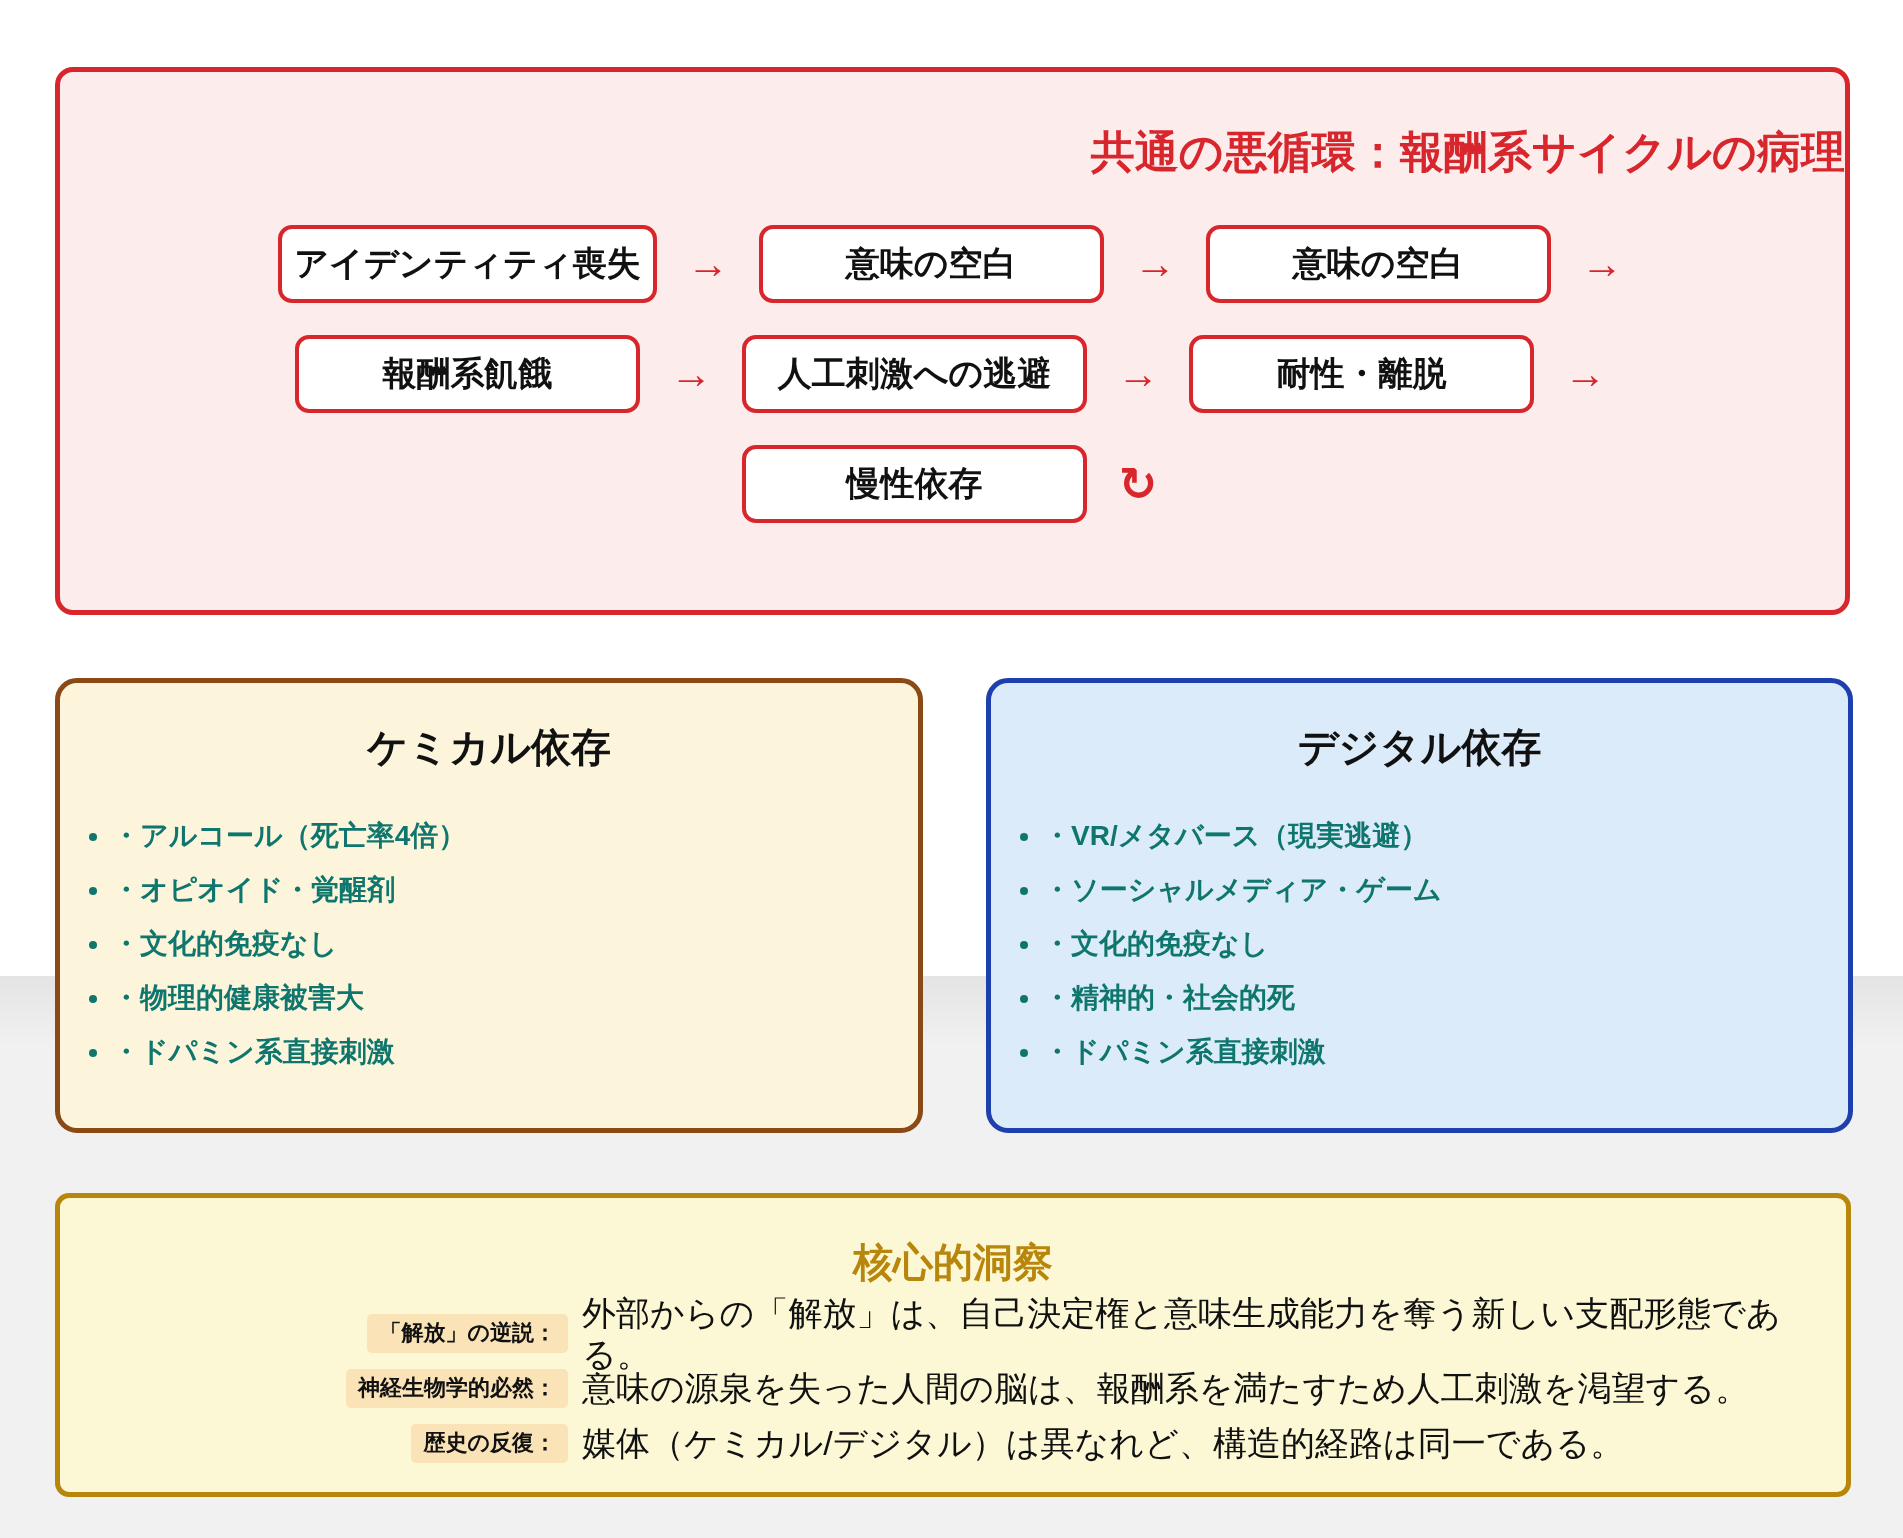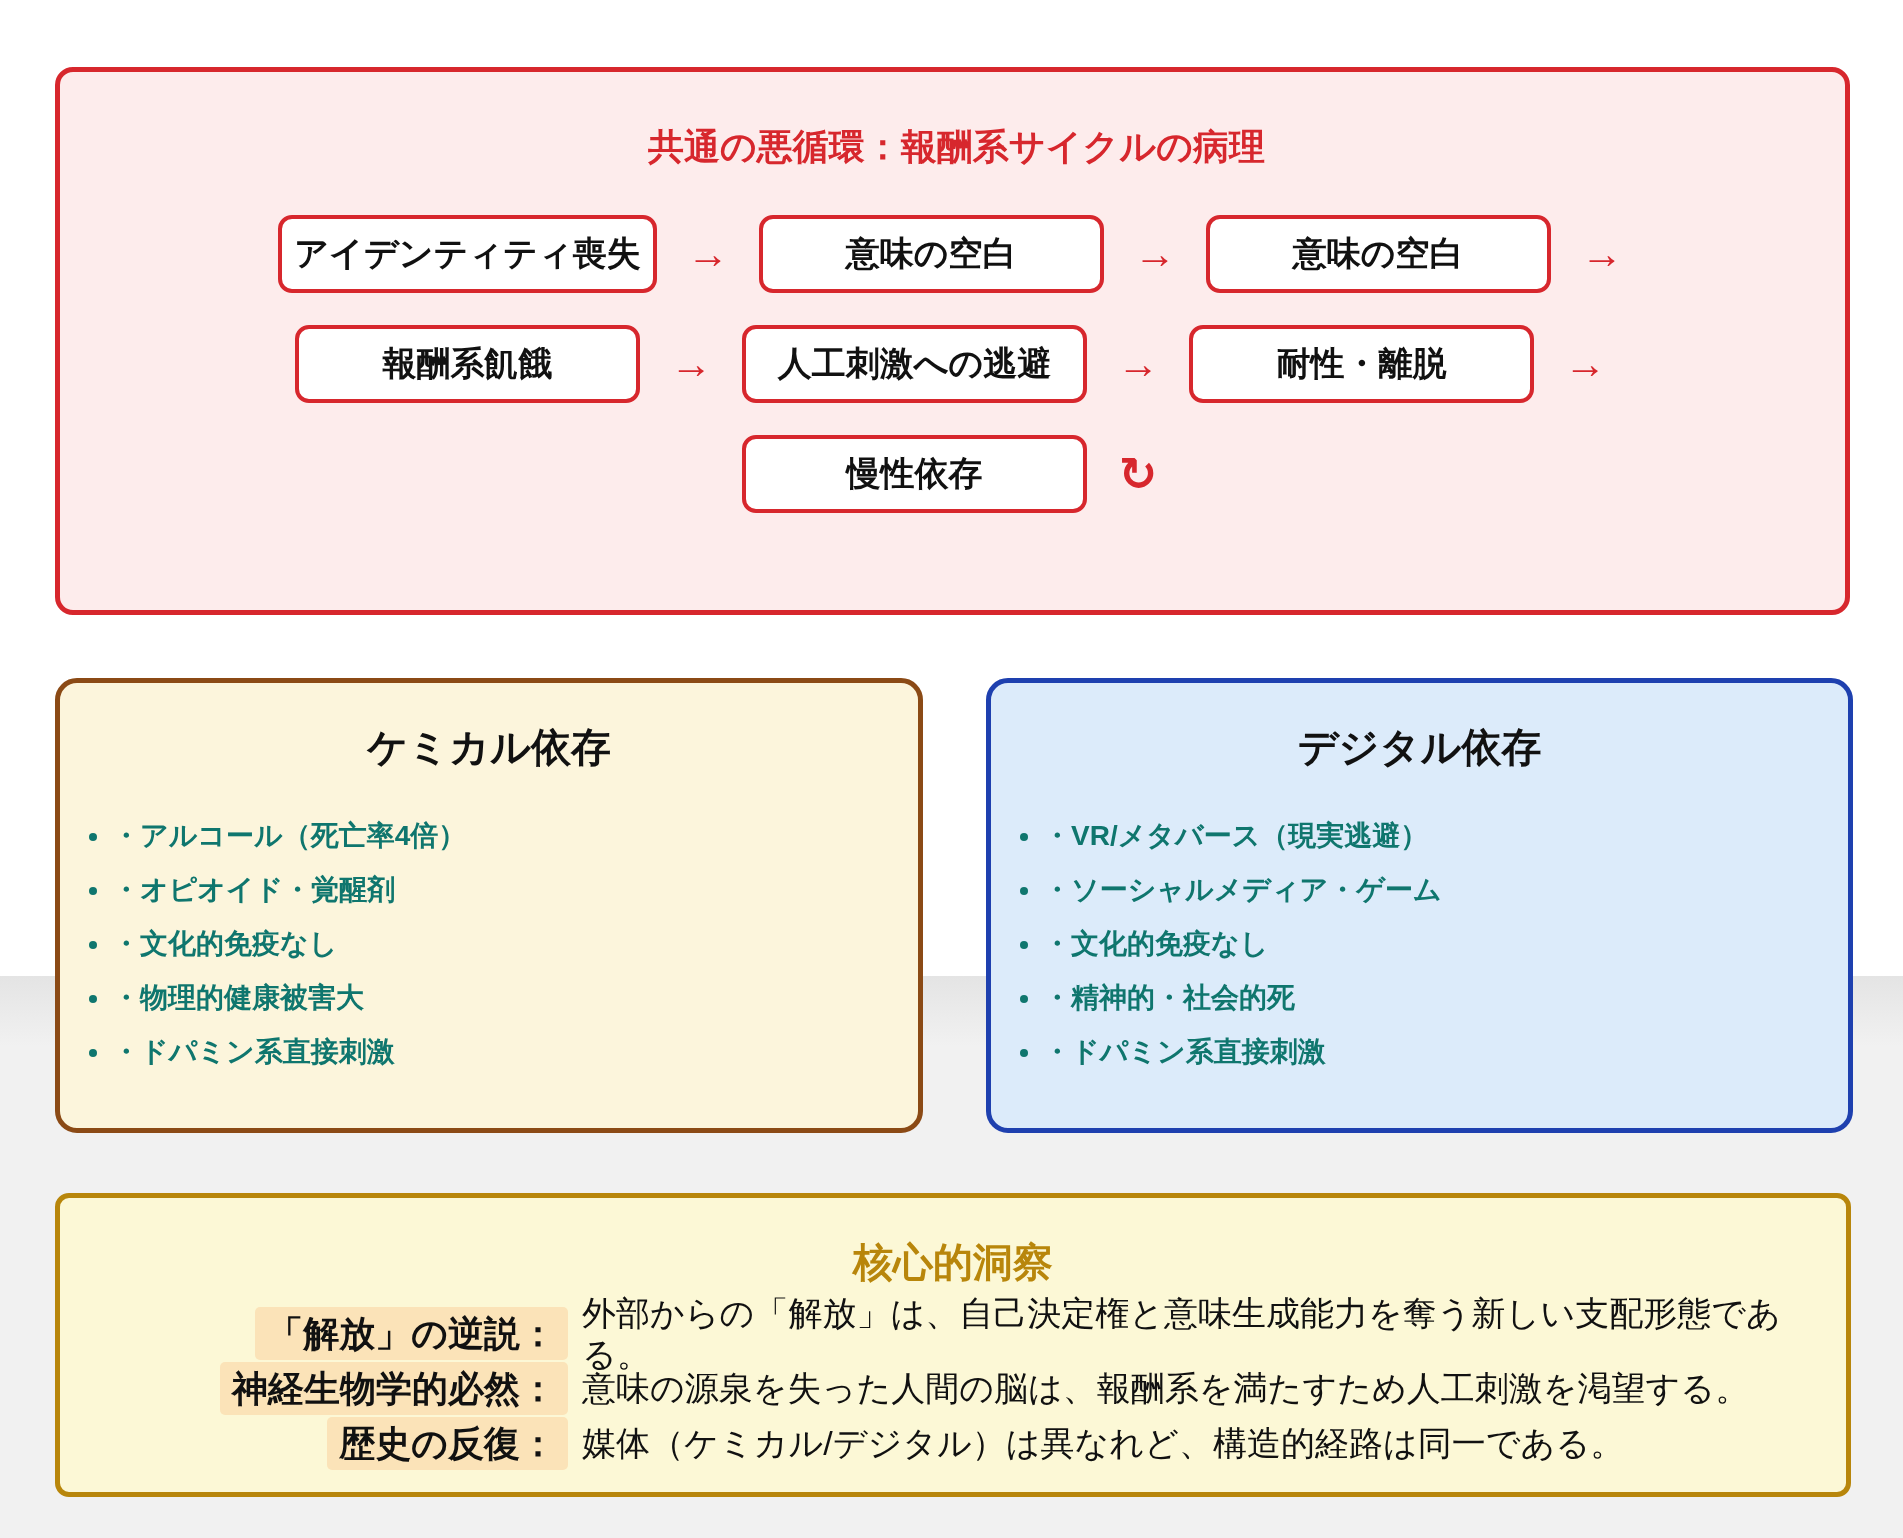--- a/index.html
+++ b/index.html
@@ -15,22 +15,22 @@
     background:linear-gradient(180deg,#e4e4e4 0px,#f1f1f1 70px,#f1f1f1 100%);
   }
 
   
   .cycle-panel{
     position:absolute;left:55px;top:67px;width:1785px;height:538px;
     background:#fdecec;border:5px solid #d7272d;border-radius:18px;
     box-sizing:content-box;
   }
   .cycle-title{
-    margin-top:52px;text-align:center;
-    font-size:36px;font-weight:bold;color:#d7272d;line-height:1.25;padding-left:8px;
+    margin-top:52px;text-align:right;
+    font-size:44px;font-weight:bold;color:#d7272d;line-height:1.25;padding-left:8px;
   }
   .cycle-rows{margin-top:46px;display:flex;flex-direction:column;gap:32px;align-items:center;}
   .cycle-row{display:flex;align-items:center;justify-content:center;gap:26px;}
   .flow-node{
     min-width:345px;height:78px;box-sizing:border-box;
     background:#ffffff;border:4px solid #d7272d;border-radius:14px;
     display:flex;align-items:center;justify-content:center;
     font-size:34px;font-weight:bold;color:#111111;
     padding:0 12px;
   }
@@ -76,21 +76,21 @@
   }
   .insight-title{
     margin-top:40px;text-align:center;
     font-size:40px;font-weight:bold;color:#b8860b;line-height:1.2;
   }
   .insight-lines{margin-top:20px;display:flex;flex-direction:column;}
   .insight-row{display:flex;align-items:center;height:55px;padding-left:28px;}
   .insight-label-col{flex:0 0 480px;text-align:right;}
   .insight-label{
     display:inline-block;background:#fbe3b8;border-radius:5px;
-    padding:7px 12px;font-size:36px;font-weight:bold;color:#111111;line-height:1.1;
+    padding:7px 12px;font-size:22px;font-weight:bold;color:#111111;line-height:1.1;
   }
   .insight-text{margin-left:14px;font-size:34px;color:#111111;line-height:1.2;}
 </style>
 </head>
 <body>
 
 <div class="gray-band"></div>
 
 <section class="cycle-panel">
   <div class="cycle-title">共通の悪循環：報酬系サイクルの病理</div>

